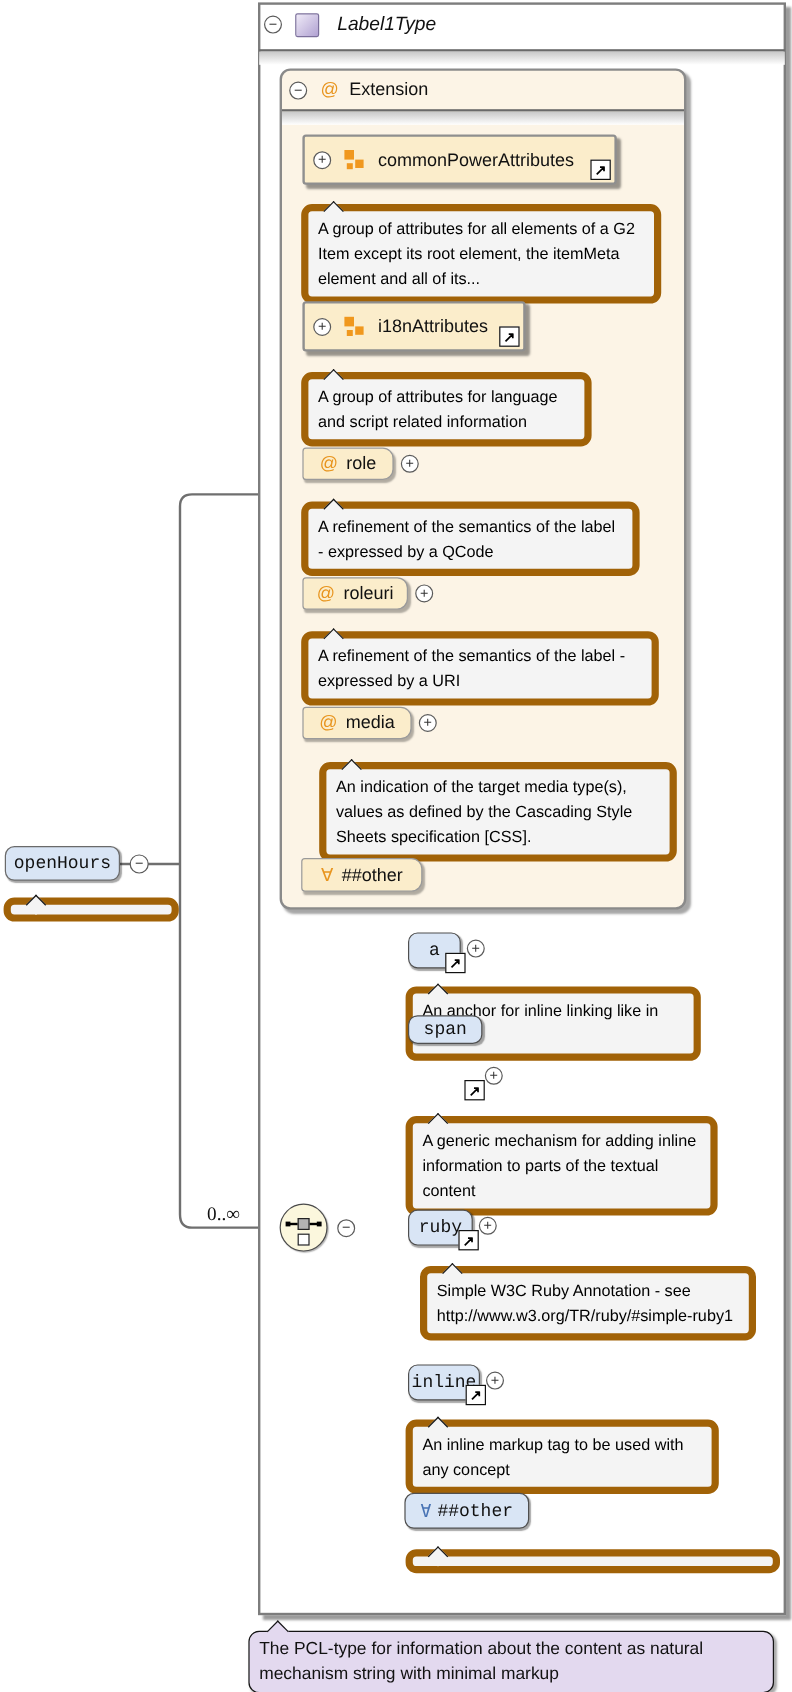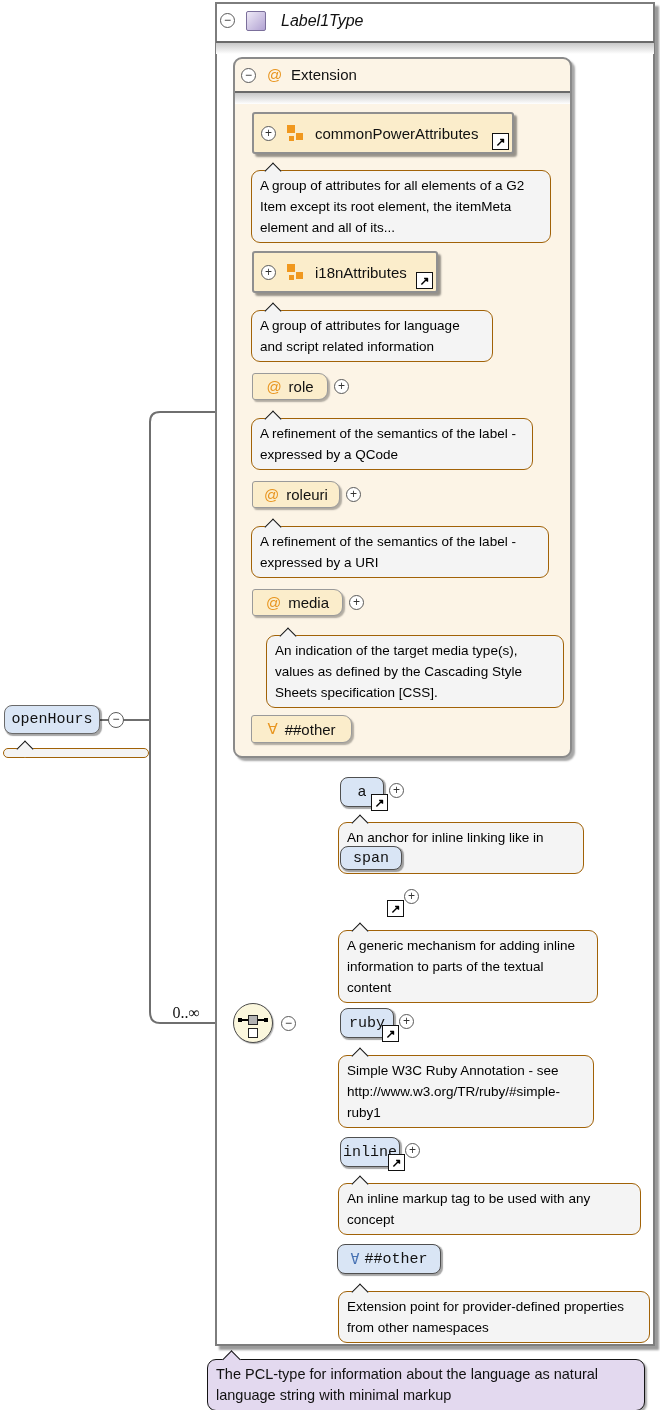--- a/index.html
+++ b/index.html
@@ -42,21 +42,21 @@
   .gico{position:relative;width:16px;height:16px;flex:0 0 auto;}
   .gico span{position:absolute;background:#f0981e;}
   .gico .g1{left:0;top:0;width:8px;height:8px;}
   .gico .g2{left:2px;top:11px;width:5px;height:5px;}
   .gico .g3{left:9px;top:8px;width:7px;height:7px;}
 
   .lnk{position:absolute;width:17px;height:17px;background:#fff;border:1.5px solid #111;
        box-sizing:border-box;display:flex;align-items:center;justify-content:center;
        font-size:12px;font-weight:bold;color:#000;cursor:pointer;}
 
-  .callout{position:absolute;background:#f4f4f4;border:1px solid #a16207;border-radius:9px;
+  .callout{position:absolute;background:#f4f4f4;border:6px solid #a16207;border-radius:9px;
            padding:4px 8px;font-size:13.5px;line-height:21px;box-sizing:border-box;color:#000;}
   .callout .tail{position:absolute;width:11px;height:11px;top:-6.5px;left:15px;
                  background:#f4f4f4;border-left:1px solid #141414;border-top:1px solid #141414;
                  transform:rotate(45deg);}
   .callout .txt{overflow-wrap:anywhere;}
 
   .note{position:absolute;background:#e3d9ef;border:1px solid #141414;border-radius:9px;
         padding:4px 8px;font-size:14.5px;line-height:21px;box-sizing:border-box;
         box-shadow:2px 2px 2px #aaa;}
   .note .tail{position:absolute;width:12px;height:12px;top:-7px;left:17px;background:#e3d9ef;
@@ -204,42 +204,41 @@
   <div class="callout" style="left:338px;top:930px;width:260px;">
     <div class="tail"></div>
     <span class="txt">A generic mechanism for adding inline information to parts of the textual content</span>
   </div>
 
   <div class="el" style="left:340px;top:1008px;width:54px;height:30px;">
     <span>ruby</span>
   </div>
   <div class="pm" style="left:399px;top:1014px;">+</div>
   <div class="lnk" style="left:382px;top:1025px;">↗</div>
-  <div class="callout" style="left:338px;top:1055px;width:256px;">
+  <div class="callout" style="left:350px;top:1055px;width:280px;">
     <div class="tail"></div>
     <span class="txt">Simple W3C Ruby Annotation - see http://www.w3.org/TR/ruby/#simple-ruby1</span>
   </div>
 
   <div class="el" style="left:340px;top:1137px;width:60px;height:30px;text-align:center;">
     <span>inline</span>
   </div>
   <div class="pm" style="left:405px;top:1143px;">+</div>
   <div class="lnk" style="left:388px;top:1154px;">↗</div>
-  <div class="callout" style="left:338px;top:1183px;width:303px;">
+  <div class="callout" style="left:338px;top:1183px;width:261px;">
     <div class="tail"></div>
     <span class="txt">An inline markup tag to be used with any concept</span>
   </div>
 
   <div class="el" style="left:337px;top:1244px;width:104px;height:30px;">
     <span class="forall-b">∀</span>
     <span>##other</span>
   </div>
   <div class="callout" style="left:338px;top:1291px;width:312px;">
     <div class="tail"></div>
-    <span class="txt">Extension point for provider-defined properties from other namespaces</span>
   </div>
 
   <div class="note" style="left:207px;top:1359px;width:438px;">
     <div class="tail"></div>
-    <span>The PCL-type for information about the language as natural language string with minimal markup</span>
+    <span>The PCL-type for information about the content as natural mechanism string with minimal markup</span>
   </div>
 
 </div>
 
 </body></html>

